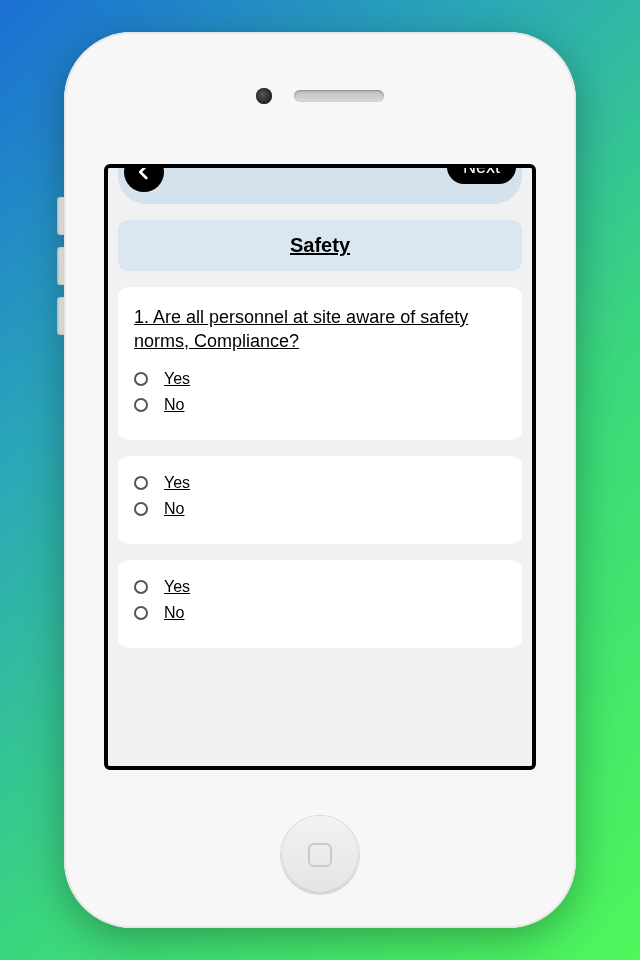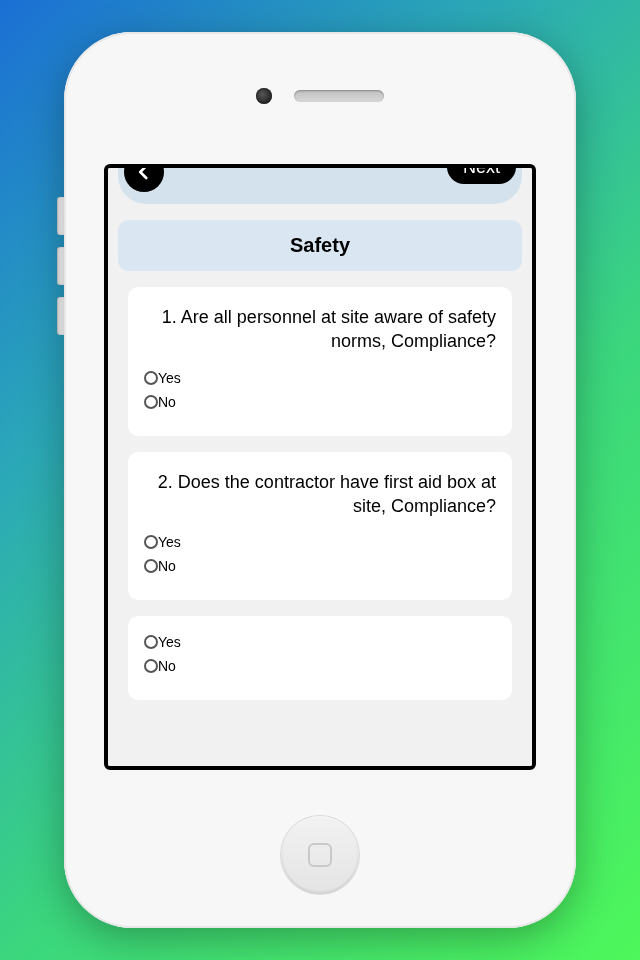--- a/index.html
+++ b/index.html
@@ -62,20 +62,21 @@
     .screen {
       position: absolute;
       left: 40px;
       top: 132px;
       width: 432px;
       height: 606px;
       background: #ffffff;
       border: 4px solid #000;
       border-radius: 6px;
       overflow: hidden;
+      text-decoration: underline;
     }
     .screen-inner {
       width: 100%;
       height: 100%;
       background: #f1f1f1;
       position: relative;
       overflow: hidden;
     }
     .nav-bar {
       margin: -20px 10px 0 10px;
@@ -113,41 +114,40 @@
       margin: 16px 10px 0 10px;
       background: #dae7f2;
       border-radius: 10px;
       padding: 14px;
       text-align: center;
       font-weight: bold;
       font-size: 20px;
       color: #000;
     }
     .questions {
-      padding: 0 20px;
-      text-align: right;
+      padding: 0 10px;
     }
     .question-card {
       background: #fff;
       border-radius: 10px;
       margin-top: 16px;
       padding: 18px 16px;
     }
     .question-text {
       font-size: 18px;
       line-height: 1.35;
       color: #000;
       margin-bottom: 16px;
     }
     .option-row {
       display: flex;
       align-items: center;
-      gap: 0;
+      gap: 16px;
       margin-bottom: 8px;
-      font-size: 14px;
+      font-size: 16px;
       color: #000;
     }
     .radio-circle {
       width: 14px;
       height: 14px;
       border: 2px solid #555;
       border-radius: 50%;
       flex-shrink: 0;
     }
     .home-btn {
@@ -211,21 +211,20 @@
             <span class="radio-circle"></span>
             <span>Yes</span>
           </div>
           <div class="option-row">
             <span class="radio-circle"></span>
             <span>No</span>
           </div>
         </div>
 
         <div class="question-card">
-          <div class="question-text">2. Does the contractor have first aid box at site, Compliance?</div>
           <div class="option-row">
             <span class="radio-circle"></span>
             <span>Yes</span>
           </div>
           <div class="option-row">
             <span class="radio-circle"></span>
             <span>No</span>
           </div>
         </div>
 

